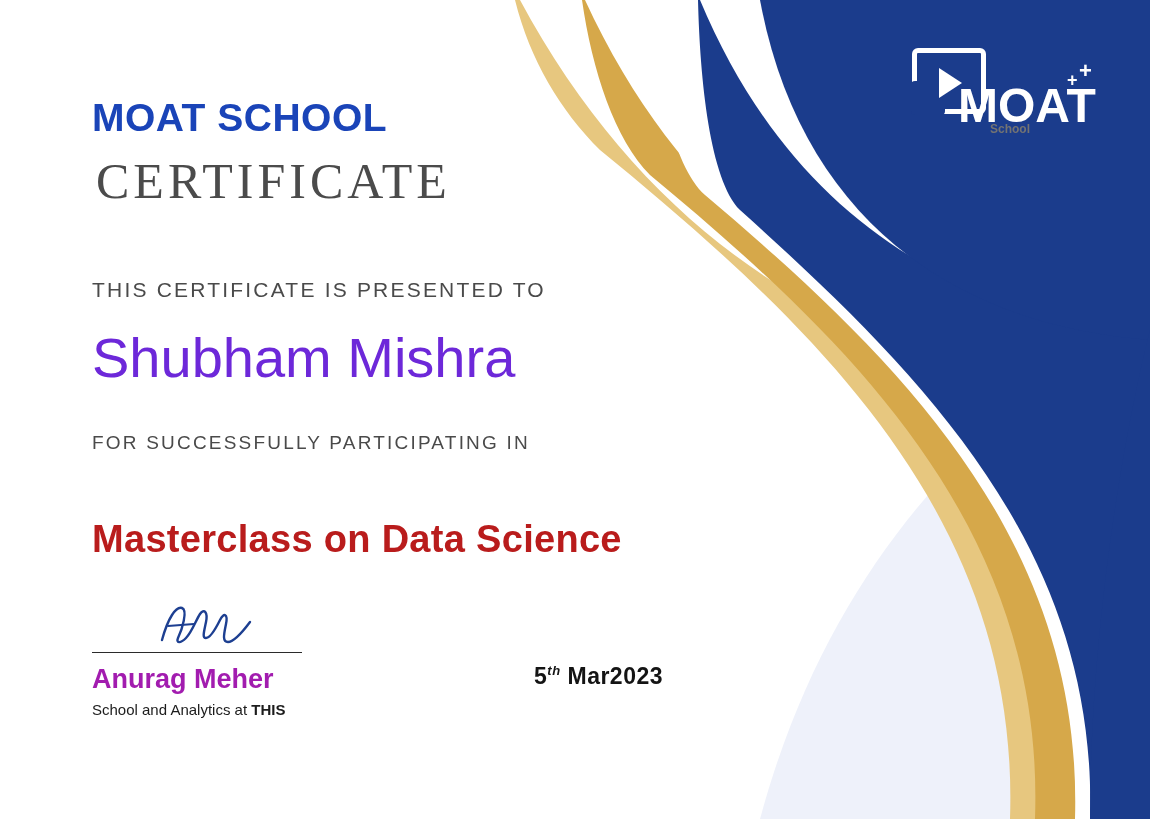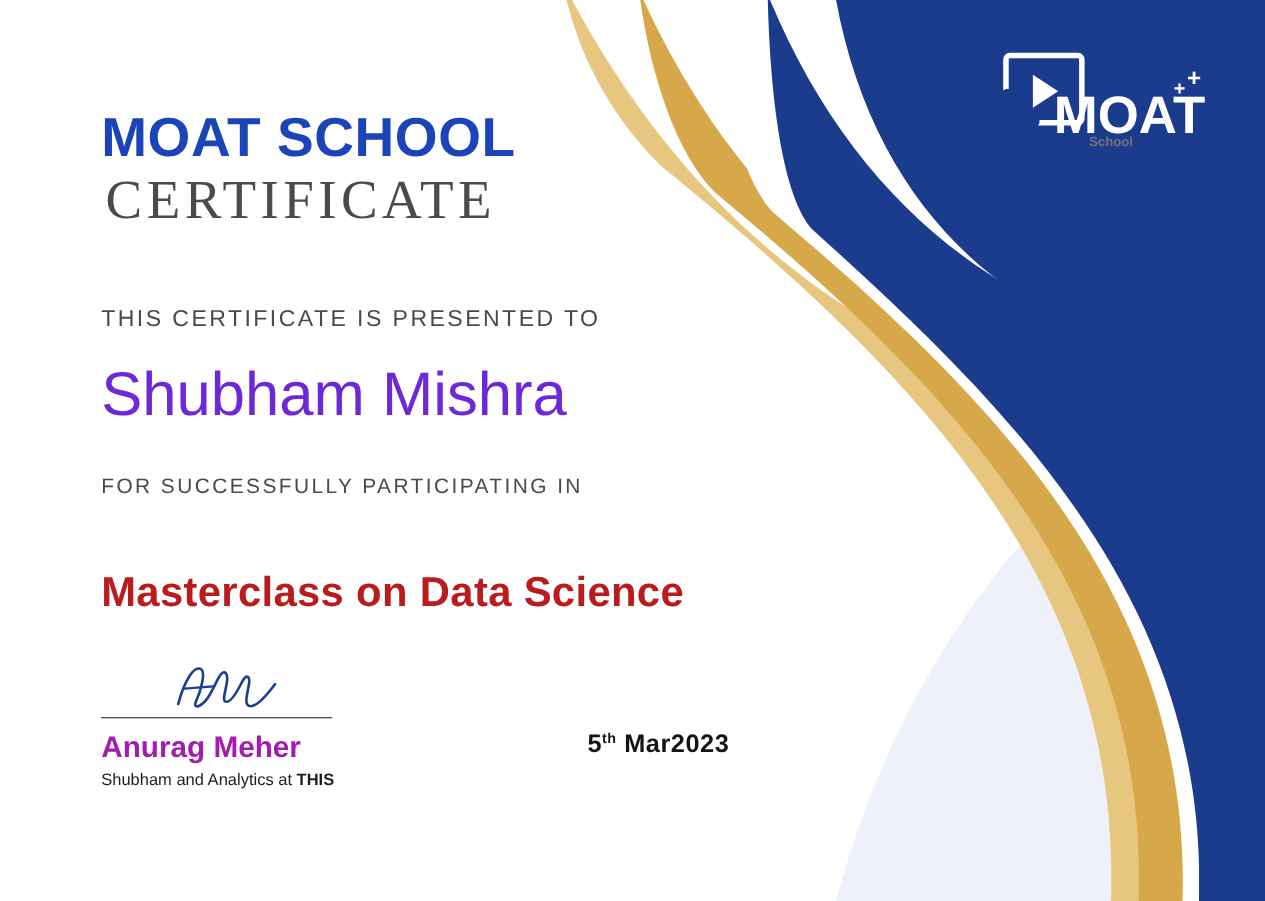--- a/index.html
+++ b/index.html
@@ -102,21 +102,21 @@
     position: absolute;
     left: 92px;
     top: 0;
     width: 720px;
     height: 819px;
   }
   .school-name {
     position: absolute;
     top: 96px;
     left: 0;
-    font-size: 50px;
+    font-size: 39px;
     font-weight: bold;
     letter-spacing: 0.5px;
     color: #1a44b8;
   }
   .certificate-word {
     position: absolute;
     top: 152px;
     left: 4px;
     font-family: "Liberation Serif", serif;
     font-size: 50px;
@@ -204,20 +204,21 @@
     top: 663px;
     font-size: 23px;
     font-weight: bold;
     color: #141414;
     letter-spacing: 0.5px;
   }
   .date sup {
     font-size: 13px;
     font-weight: bold;
     vertical-align: super;
+    font-style: italic;
   }
 </style>
 </head>
 <body>
 
 <div id="certificate">
 
   <div class="deco-layer">
     <svg viewBox="0 0 1150 819" xmlns="http://www.w3.org/2000/svg" aria-hidden="true">
 
@@ -259,19 +260,19 @@
 
     <div class="course">Masterclass on Data Science</div>
 
     <div class="sig-block">
       <svg class="sig-scribble" viewBox="0 0 120 48" aria-hidden="true">
         <path d="M8,40 C14,18 22,6 28,8 C34,10 28,30 24,38 C22,43 26,44 32,38 C38,32 42,20 46,14 C50,8 54,12 52,22 C50,32 48,38 52,38 C56,38 62,28 66,20 C70,12 74,14 72,24 C70,34 68,42 74,42 C80,42 90,30 96,22" fill="none" stroke="#1d3f91" stroke-width="2.4" stroke-linecap="round"></path>
         <path d="M14,26 L40,24" fill="none" stroke="#1d3f91" stroke-width="2" stroke-linecap="round"></path>
       </svg>
       <div class="sig-line"></div>
       <div class="sig-name">Anurag Meher</div>
-      <div class="sig-role"><span>Shubham and Analytics at </span><b>THIS</b></div>
+      <div class="sig-role"><span>School and Analytics at </span><b>THIS</b></div>
     </div>
 
     <div class="date"><span>5</span><sup>th</sup> <span>Mar2023</span></div>
 
   </div>
 </div>
 
 </body></html>

